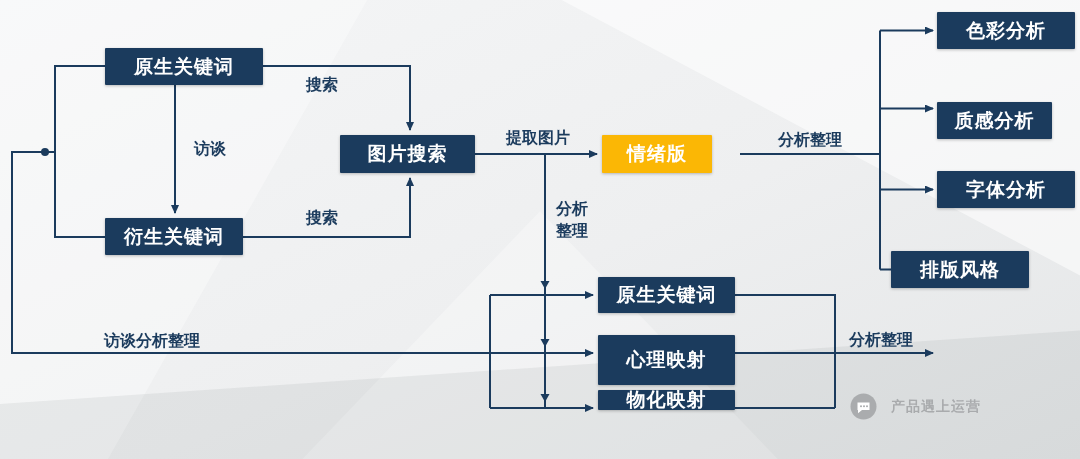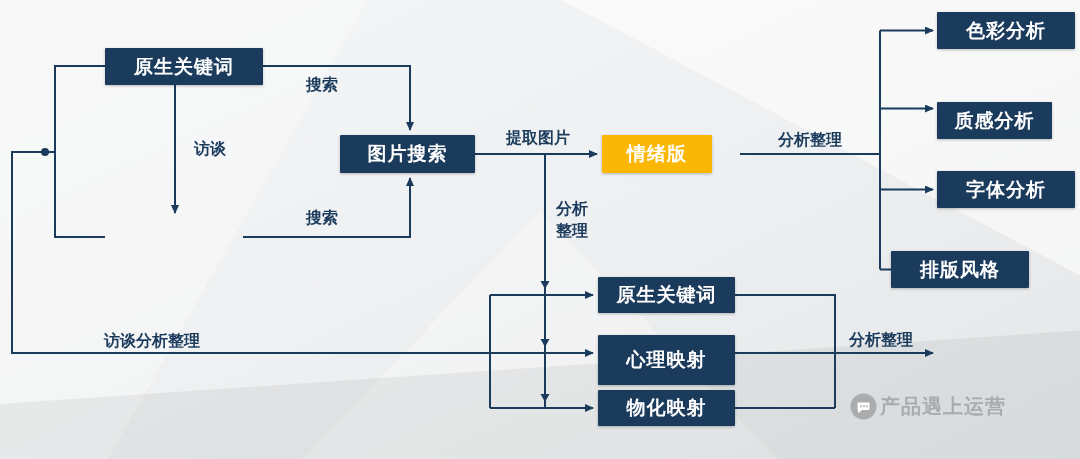--- a/index.html
+++ b/index.html
@@ -13,22 +13,22 @@
   .f4{background:rgba(110,116,122,.10);clip-path:polygon(0 100%,100% 100%,100% 72%,0 88%);}
   svg.wires{position:absolute;left:0;top:0;}
   .node{position:absolute;display:flex;align-items:center;justify-content:center;
         color:#ffffff;font-size:19px;font-weight:700;letter-spacing:1px;
         border-radius:1px;box-shadow:0 1px 3px rgba(0,0,0,.25);white-space:nowrap;}
   .navy{background:#1b3b5d;}
   .yellow{background:#fbb705;}
   .elabel{position:absolute;color:#1b3b5d;font-size:16px;font-weight:700;
           text-align:center;line-height:22px;white-space:nowrap;}
   .elabel .ln{display:block;}
-  .watermark{position:absolute;left:850px;top:393px;display:flex;align-items:center;gap:3px;
-             color:#a9abad;font-size:20px;font-weight:700;letter-spacing:1px;}
+  .watermark{position:absolute;left:850px;top:393px;display:flex;align-items:center;gap:14px;
+             color:#a9abad;font-size:14px;font-weight:700;letter-spacing:1px;}
 </style>
 </head>
 <body>
 
 <div class="canvas">
 
   <div class="facet f1"></div>
   <div class="facet f2"></div>
   <div class="facet f3"></div>
   <div class="facet f4"></div>
@@ -61,29 +61,30 @@
     </g>
     <g fill="#1b3b5d" stroke="none">
       <path d="M540.5,281 L549.5,281 L545,289 Z"></path>
       <path d="M540.5,339 L549.5,339 L545,347 Z"></path>
       <path d="M540.5,394 L549.5,394 L545,402 Z"></path>
       <circle cx="45" cy="152" r="4"></circle>
     </g>
   </svg>
 
   <div class="node navy" style="left:105px;top:48px;width:158px;height:37px">原生关键词</div>
+  <div class="node navy" style="left:105px;top:218px;width:138px;height:37px">衍生关键词</div>
   <div class="node navy" style="left:340px;top:135px;width:135px;height:38px">图片搜索</div>
   <div class="node yellow" style="left:602px;top:135px;width:110px;height:38px">情绪版</div>
   <div class="node navy" style="left:937px;top:12px;width:138px;height:37px">色彩分析</div>
   <div class="node navy" style="left:937px;top:102px;width:115px;height:37px">质感分析</div>
   <div class="node navy" style="left:937px;top:171px;width:138px;height:37px">字体分析</div>
   <div class="node navy" style="left:891px;top:251px;width:138px;height:37px">排版风格</div>
   <div class="node navy" style="left:598px;top:277px;width:137px;height:36px">原生关键词</div>
   <div class="node navy" style="left:598px;top:335px;width:137px;height:50px">心理映射</div>
-  <div class="node navy" style="left:598px;top:390px;width:137px;height:36px">物化映射</div>
+  <div class="node navy" style="left:598px;top:390px;width:137px;height:20px">物化映射</div>
 
   <div class="elabel" style="left:294px;top:74px;width:56px">搜索</div>
   <div class="elabel" style="left:184px;top:138px;width:52px">访谈</div>
   <div class="elabel" style="left:294px;top:207px;width:56px">搜索</div>
   <div class="elabel" style="left:496px;top:127px;width:84px">提取图片</div>
   <div class="elabel" style="left:770px;top:129px;width:80px">分析整理</div>
   <div class="elabel" style="left:549px;top:198px;width:46px">
     <span class="ln">分析</span>
     <span class="ln">整理</span>
   </div>

